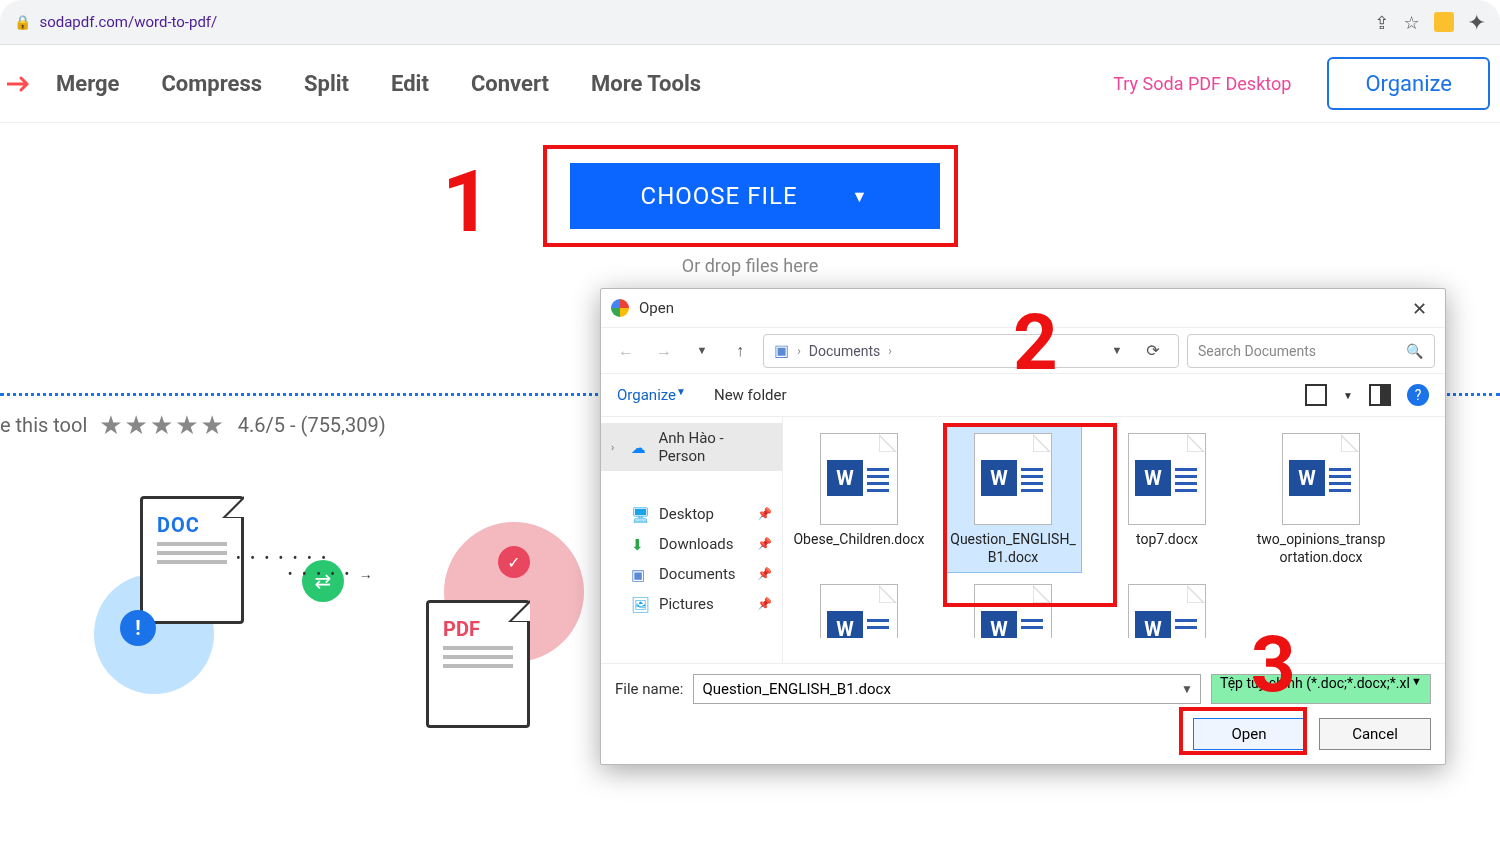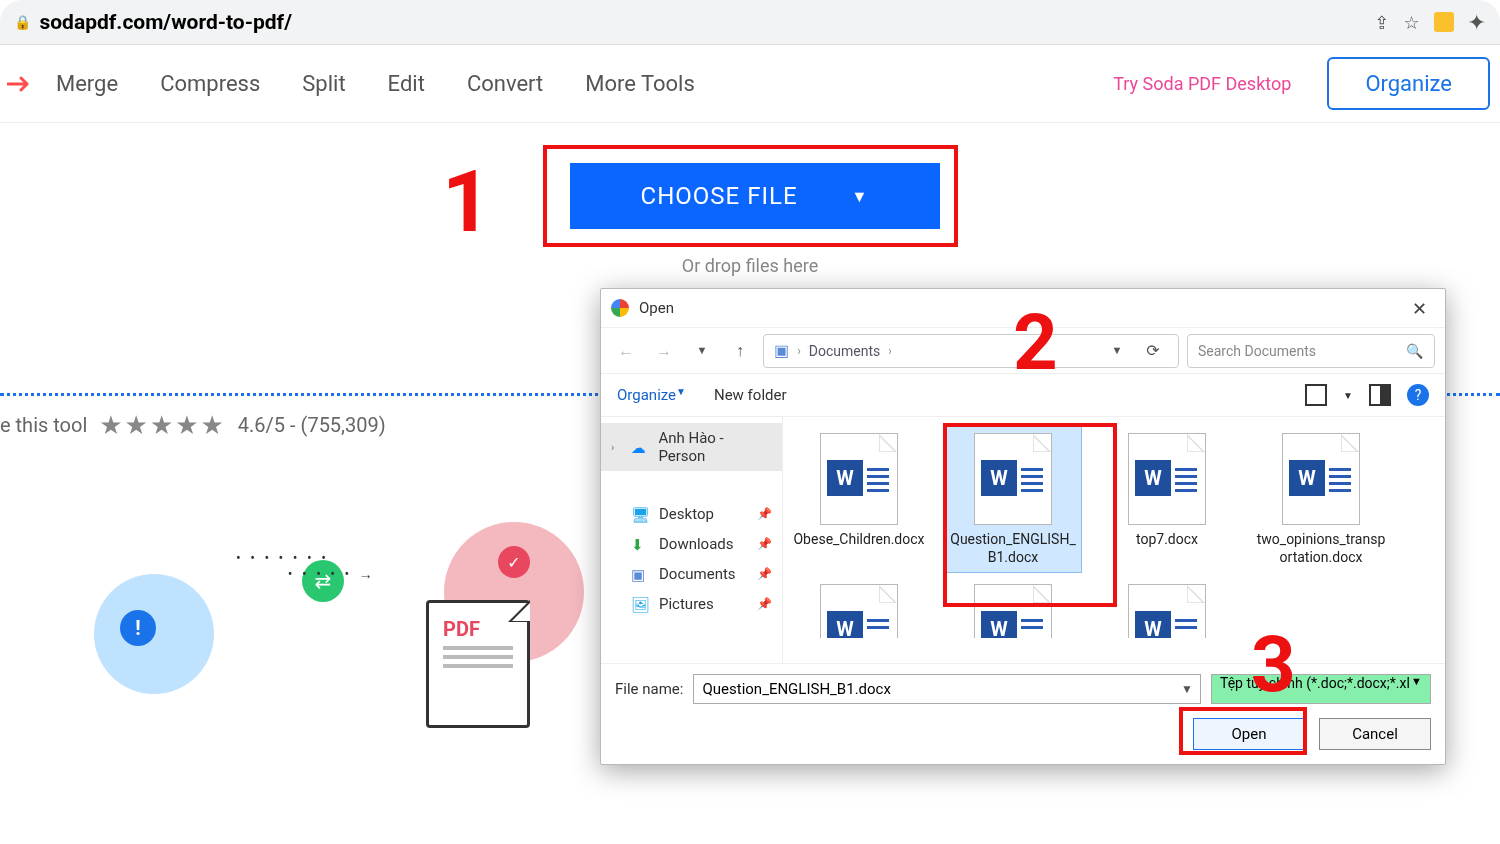--- a/index.html
+++ b/index.html
@@ -1,28 +1,28 @@
 <!DOCTYPE html>
 <html><head>
 <meta charset="utf-8">
 <style>
   * { box-sizing: border-box; margin: 0; padding: 0; font-family: -apple-system, BlinkMacSystemFont, "Segoe UI", Roboto, Arial, sans-serif; }
   body { width: 1500px; height: 844px; background: #fff; overflow: hidden; position: relative; }
 
   
   .browser-bar { height: 45px; background: #f1f3f4; display: flex; align-items: center; border-bottom: 1px solid #e0e0e0; border-top-left-radius: 22px; border-top-right-radius: 22px; padding: 0 14px; }
   .lock { font-size: 14px; color: #555; margin-right: 8px; }
-  .url { font-size: 21px; color: #000000; flex: 1; font-weight: bold; }
+  .url { font-size: 15px; color: #4c1d95; flex: 1; }
   .bar-icons { display: flex; align-items: center; gap: 14px; color: #555; font-size: 18px; }
   .ext-badge { width: 20px; height: 20px; background: #fbc02d; border-radius: 3px; }
 
   
   .site-nav { height: 78px; display: flex; align-items: center; padding: 0 10px 0 0; border-bottom: 1px solid #eee; }
   .logo-arrow { width: 40px; display:flex; justify-content:center; }
-  .nav-items { display: flex; gap: 42px; margin-left: 16px; font-size: 22px; color: #555; }
+  .nav-items { display: flex; gap: 42px; margin-left: 16px; font-size: 22px; color: #555; font-weight: bold; }
   .nav-items span { cursor: pointer; }
   .nav-spacer { flex: 1; }
   .desktop-link { font-size: 18px; color: #ec4899; margin-right: 36px; }
   .pricing-btn { border: 2px solid #1a73e8; color: #1a73e8; padding: 12px 36px; border-radius: 6px; font-size: 22px; cursor: pointer; background:#fff; }
 
   
   .hero { position: relative; height: 270px; display:flex; flex-direction:column; align-items:center; justify-content:flex-start; padding-top:22px; }
   .highlight-1 { border: 4px solid #e11; padding: 14px; }
   .choose-btn { width: 370px; height: 66px; background: #0a66ff; color: #fff; border: none; font-size: 24px; letter-spacing: 1px; display:flex; align-items:center; justify-content:center; gap: 54px; cursor:pointer;margin-left:9px; }
   .choose-btn .chev { font-size: 16px; }
@@ -156,20 +156,29 @@
 
 <div class="rating-row">
   <span>e this tool</span>
   <span class="stars">★★★★★</span>
   <span>4.6/5 - (755,309)</span>
 </div>
 
 <div class="illus">
   <div class="circle-blue"></div>
   <div class="circle-pink"></div>
+  <div class="doc-card doc1">
+    <div class="fold"></div>
+    <div class="doc-label">DOC</div>
+    <div class="doc-lines">
+        <div></div>
+        <div></div>
+        <div></div>
+      </div>
+  </div>
   <div class="badge-blue">!</div>
   <div class="badge-green">⇄</div>
   <div class="dots-path">• • • • • • •
         • • • • • → </div>
   <div class="doc-card doc2">
     <div class="fold"></div>
     <div class="pdf-label">PDF</div>
     <div class="doc-lines">
         <div></div>
         <div></div>

